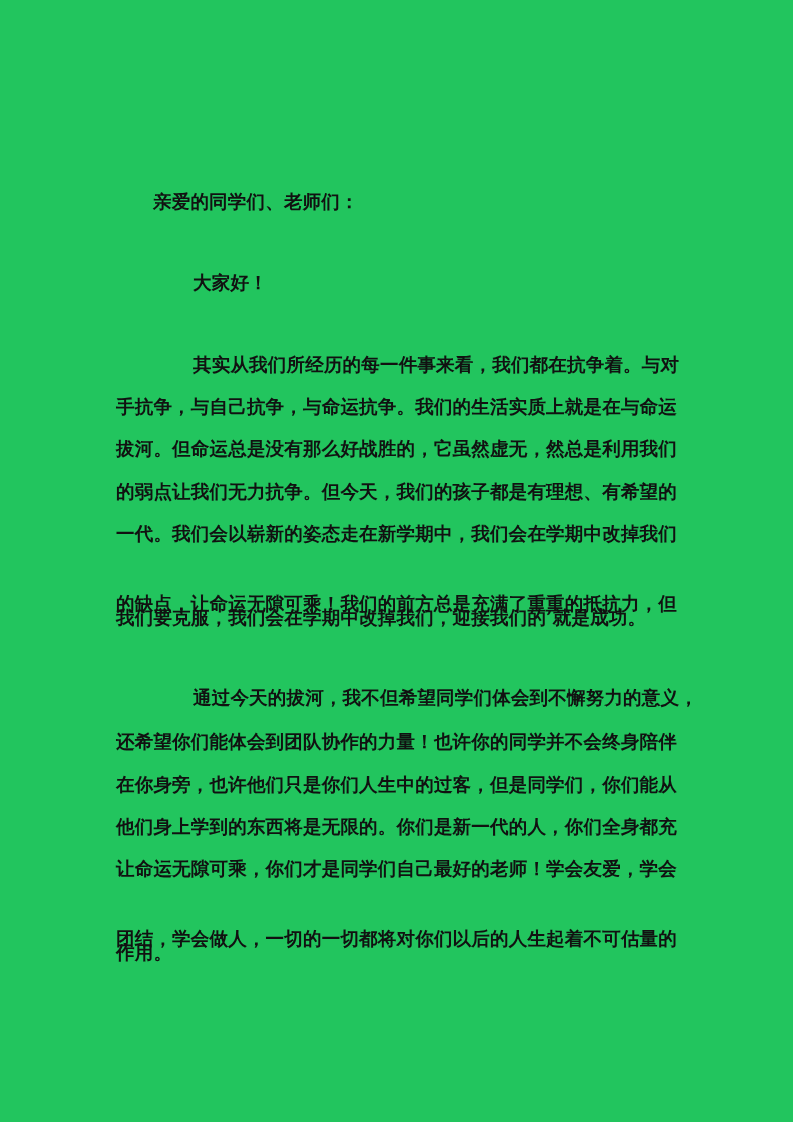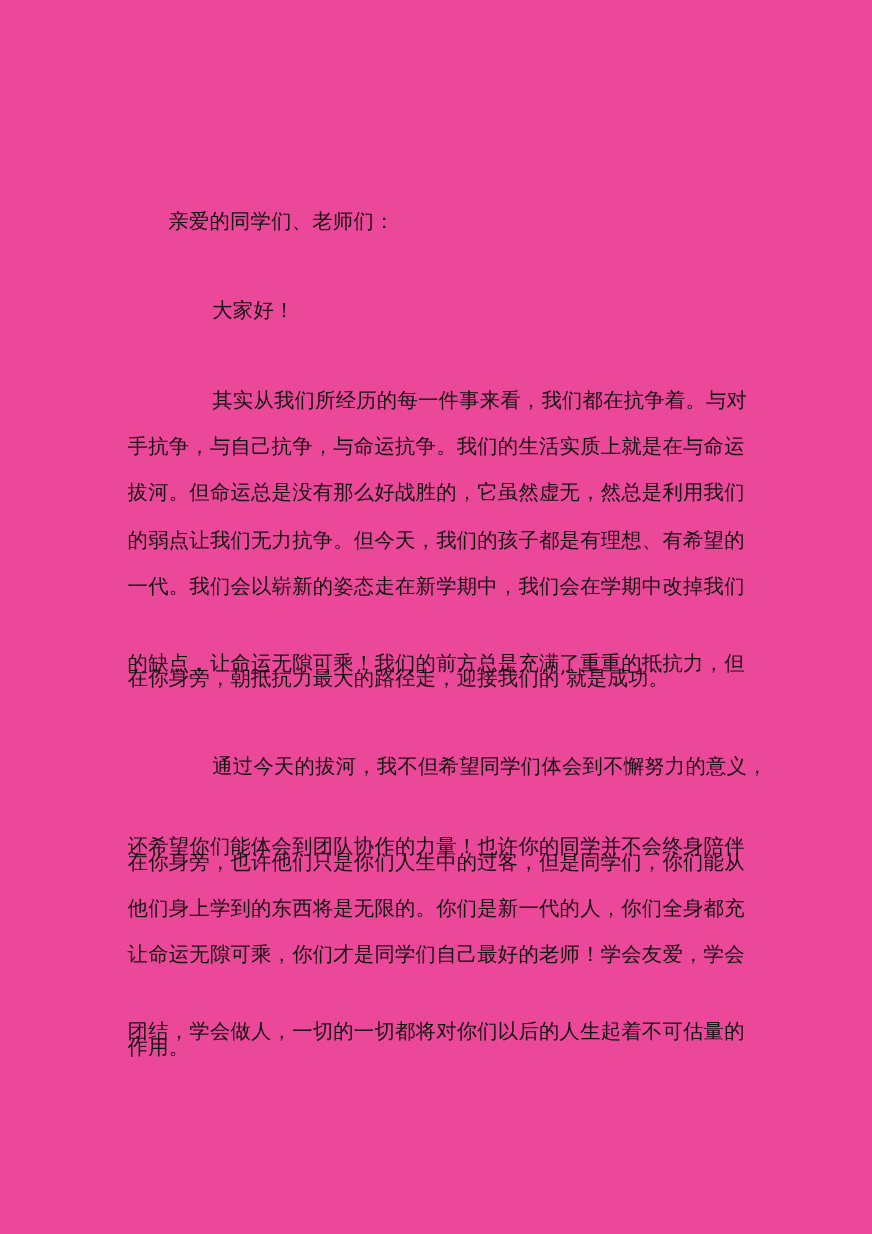--- a/index.html
+++ b/index.html
@@ -1,20 +1,21 @@
 <!DOCTYPE html>
 <html><head>
 <meta charset="utf-8">
 <style>
   html, body { margin: 0; padding: 0; background: #ffffff; }
   body { width: 793px; height: 1122px; position: relative; overflow: hidden; }
   .page {
-    position: absolute; left: 0; top: 0; width: 793px; height: 1122px; background: #ec4899;
+    position: absolute; left: 0; top: 0; width: 793px; height: 1122px; background: #22c55e;
     font-family: "DejaVu Serif", "Liberation Serif", serif;
     color: #111111;
+    font-weight: bold;
   }
   .line {
     position: absolute;
     left: 116px;
     width: 561px;
     font-size: 18.5px;
     line-height: 24px;
     white-space: nowrap;
     letter-spacing: 0.2px;
   }
@@ -28,25 +29,25 @@
   <div class="line greeting" style="top:190px">亲爱的同学们、老师们：</div>
   <div class="line indent" style="top:271px">大家好！</div>
 
   <div>
     <div class="line indent" style="top:353px">其实从我们所经历的每一件事来看，我们都在抗争着。与对</div>
     <div class="line" style="top:395px">手抗争，与自己抗争，与命运抗争。我们的生活实质上就是在与命运</div>
     <div class="line" style="top:437px">拔河。但命运总是没有那么好战胜的，它虽然虚无，然总是利用我们</div>
     <div class="line" style="top:480px">的弱点让我们无力抗争。但今天，我们的孩子都是有理想、有希望的</div>
     <div class="line" style="top:522px">一代。我们会以崭新的姿态走在新学期中，我们会在学期中改掉我们</div>
     <div class="line" style="top:592px">的缺点，让命运无隙可乘！我们的前方总是充满了重重的抵抗力，但</div>
-    <div class="line" style="top:606px">在你身旁，朝抵抗力最大的路径走，迎接我们的’就是成功。</div>
+    <div class="line" style="top:606px">我们要克服，我们会在学期中改掉我们，迎接我们的’就是成功。</div>
   </div>
 
   <div>
     <div class="line indent" style="top:686px">通过今天的拔河，我不但希望同学们体会到不懈努力的意义，</div>
-    <div class="line" style="top:758px">还希望你们能体会到团队协作的力量！也许你的同学并不会终身陪伴</div>
+    <div class="line" style="top:730px">还希望你们能体会到团队协作的力量！也许你的同学并不会终身陪伴</div>
     <div class="line" style="top:773px">在你身旁，也许他们只是你们人生中的过客，但是同学们，你们能从</div>
     <div class="line" style="top:815px">他们身上学到的东西将是无限的。你们是新一代的人，你们全身都充</div>
     <div class="line" style="top:857px">让命运无隙可乘，你们才是同学们自己最好的老师！学会友爱，学会</div>
     <div class="line" style="top:927px">团结，学会做人，一切的一切都将对你们以后的人生起着不可估量的</div>
     <div class="line" style="top:941px">作用。</div>
   </div>
 </div>
 
 </body></html>

